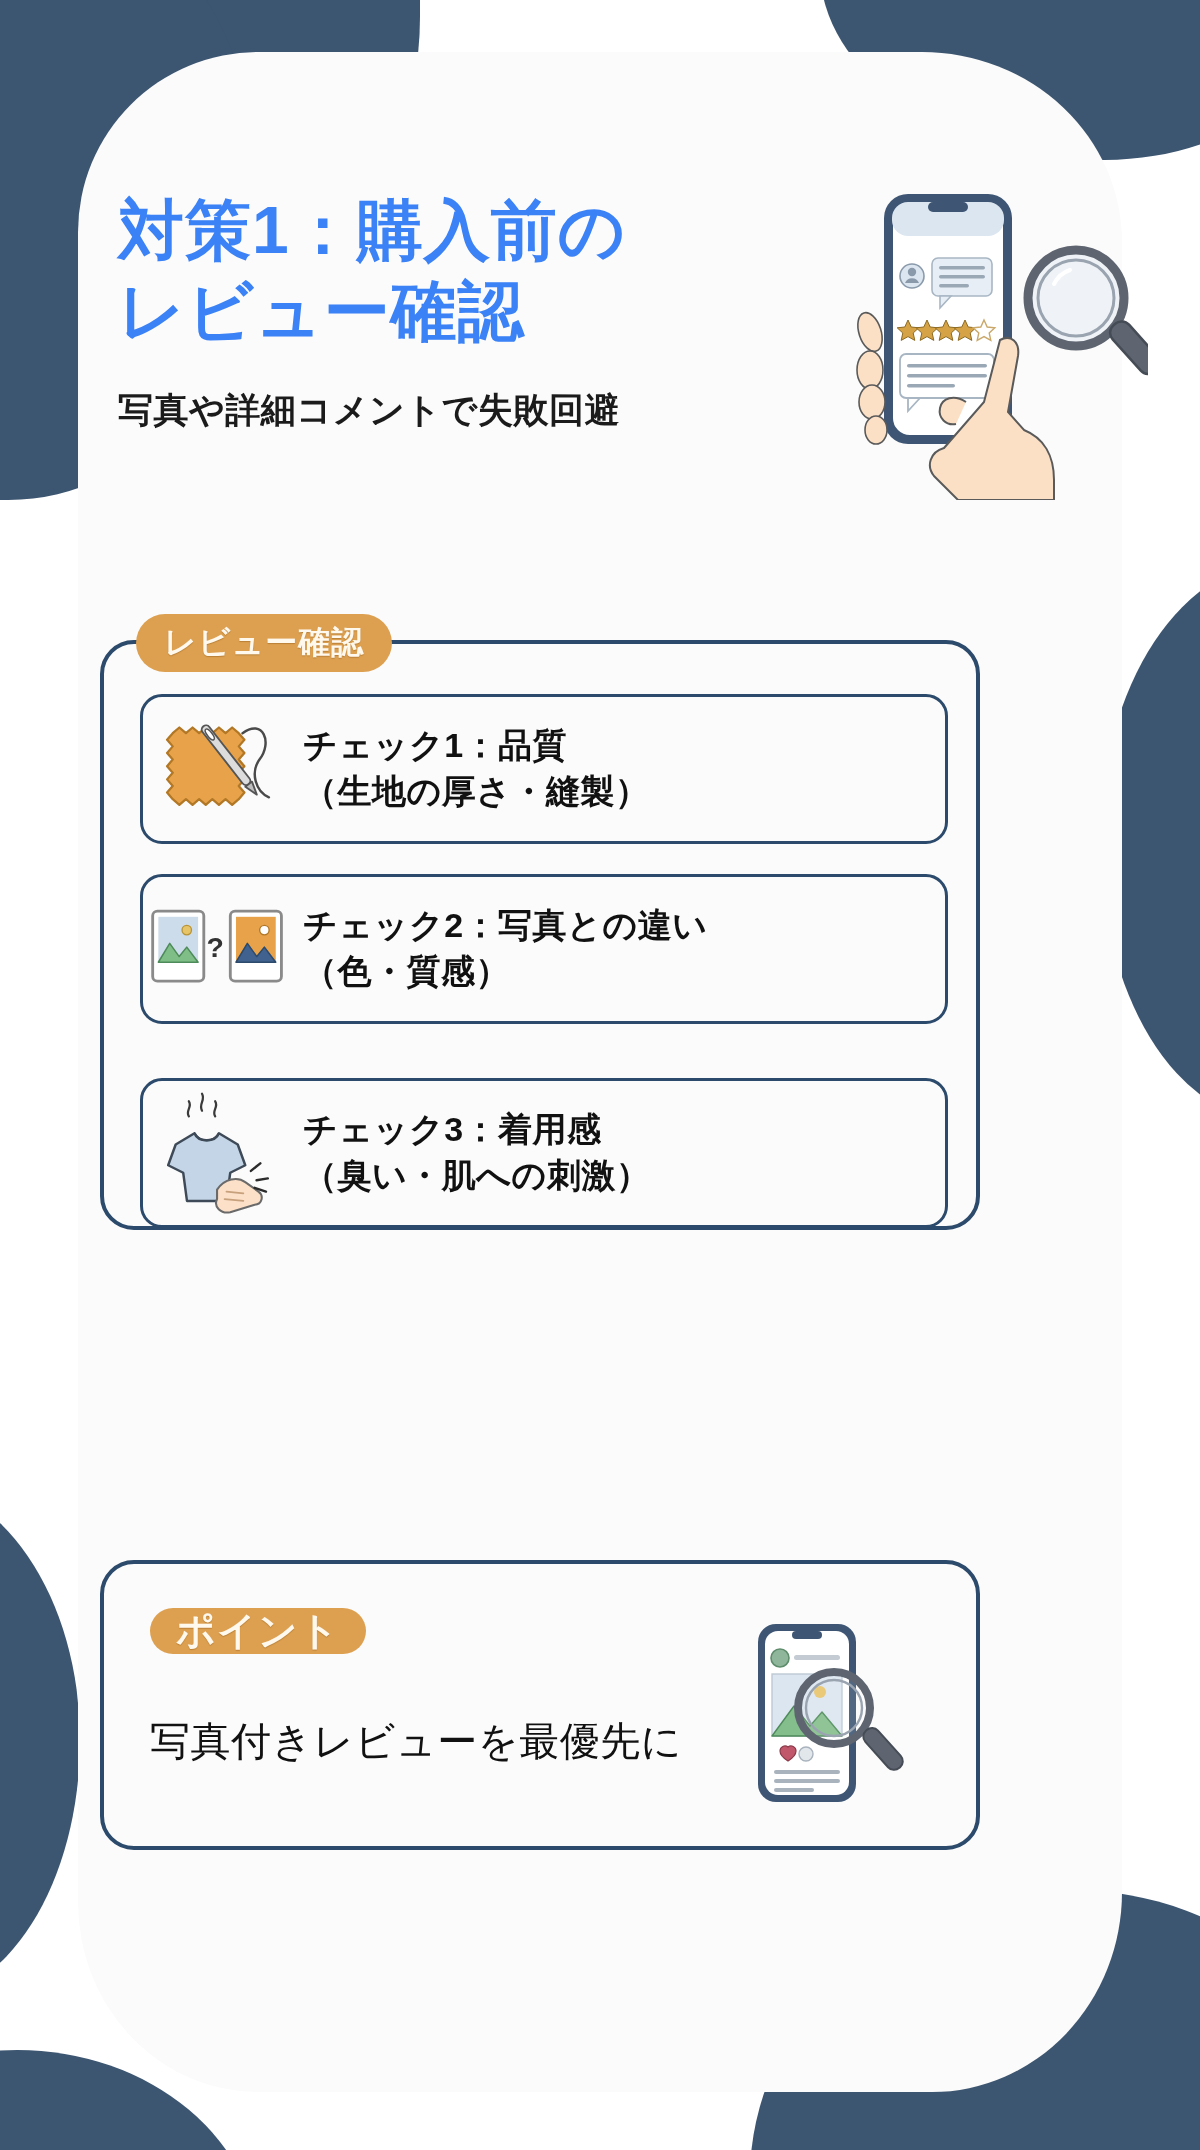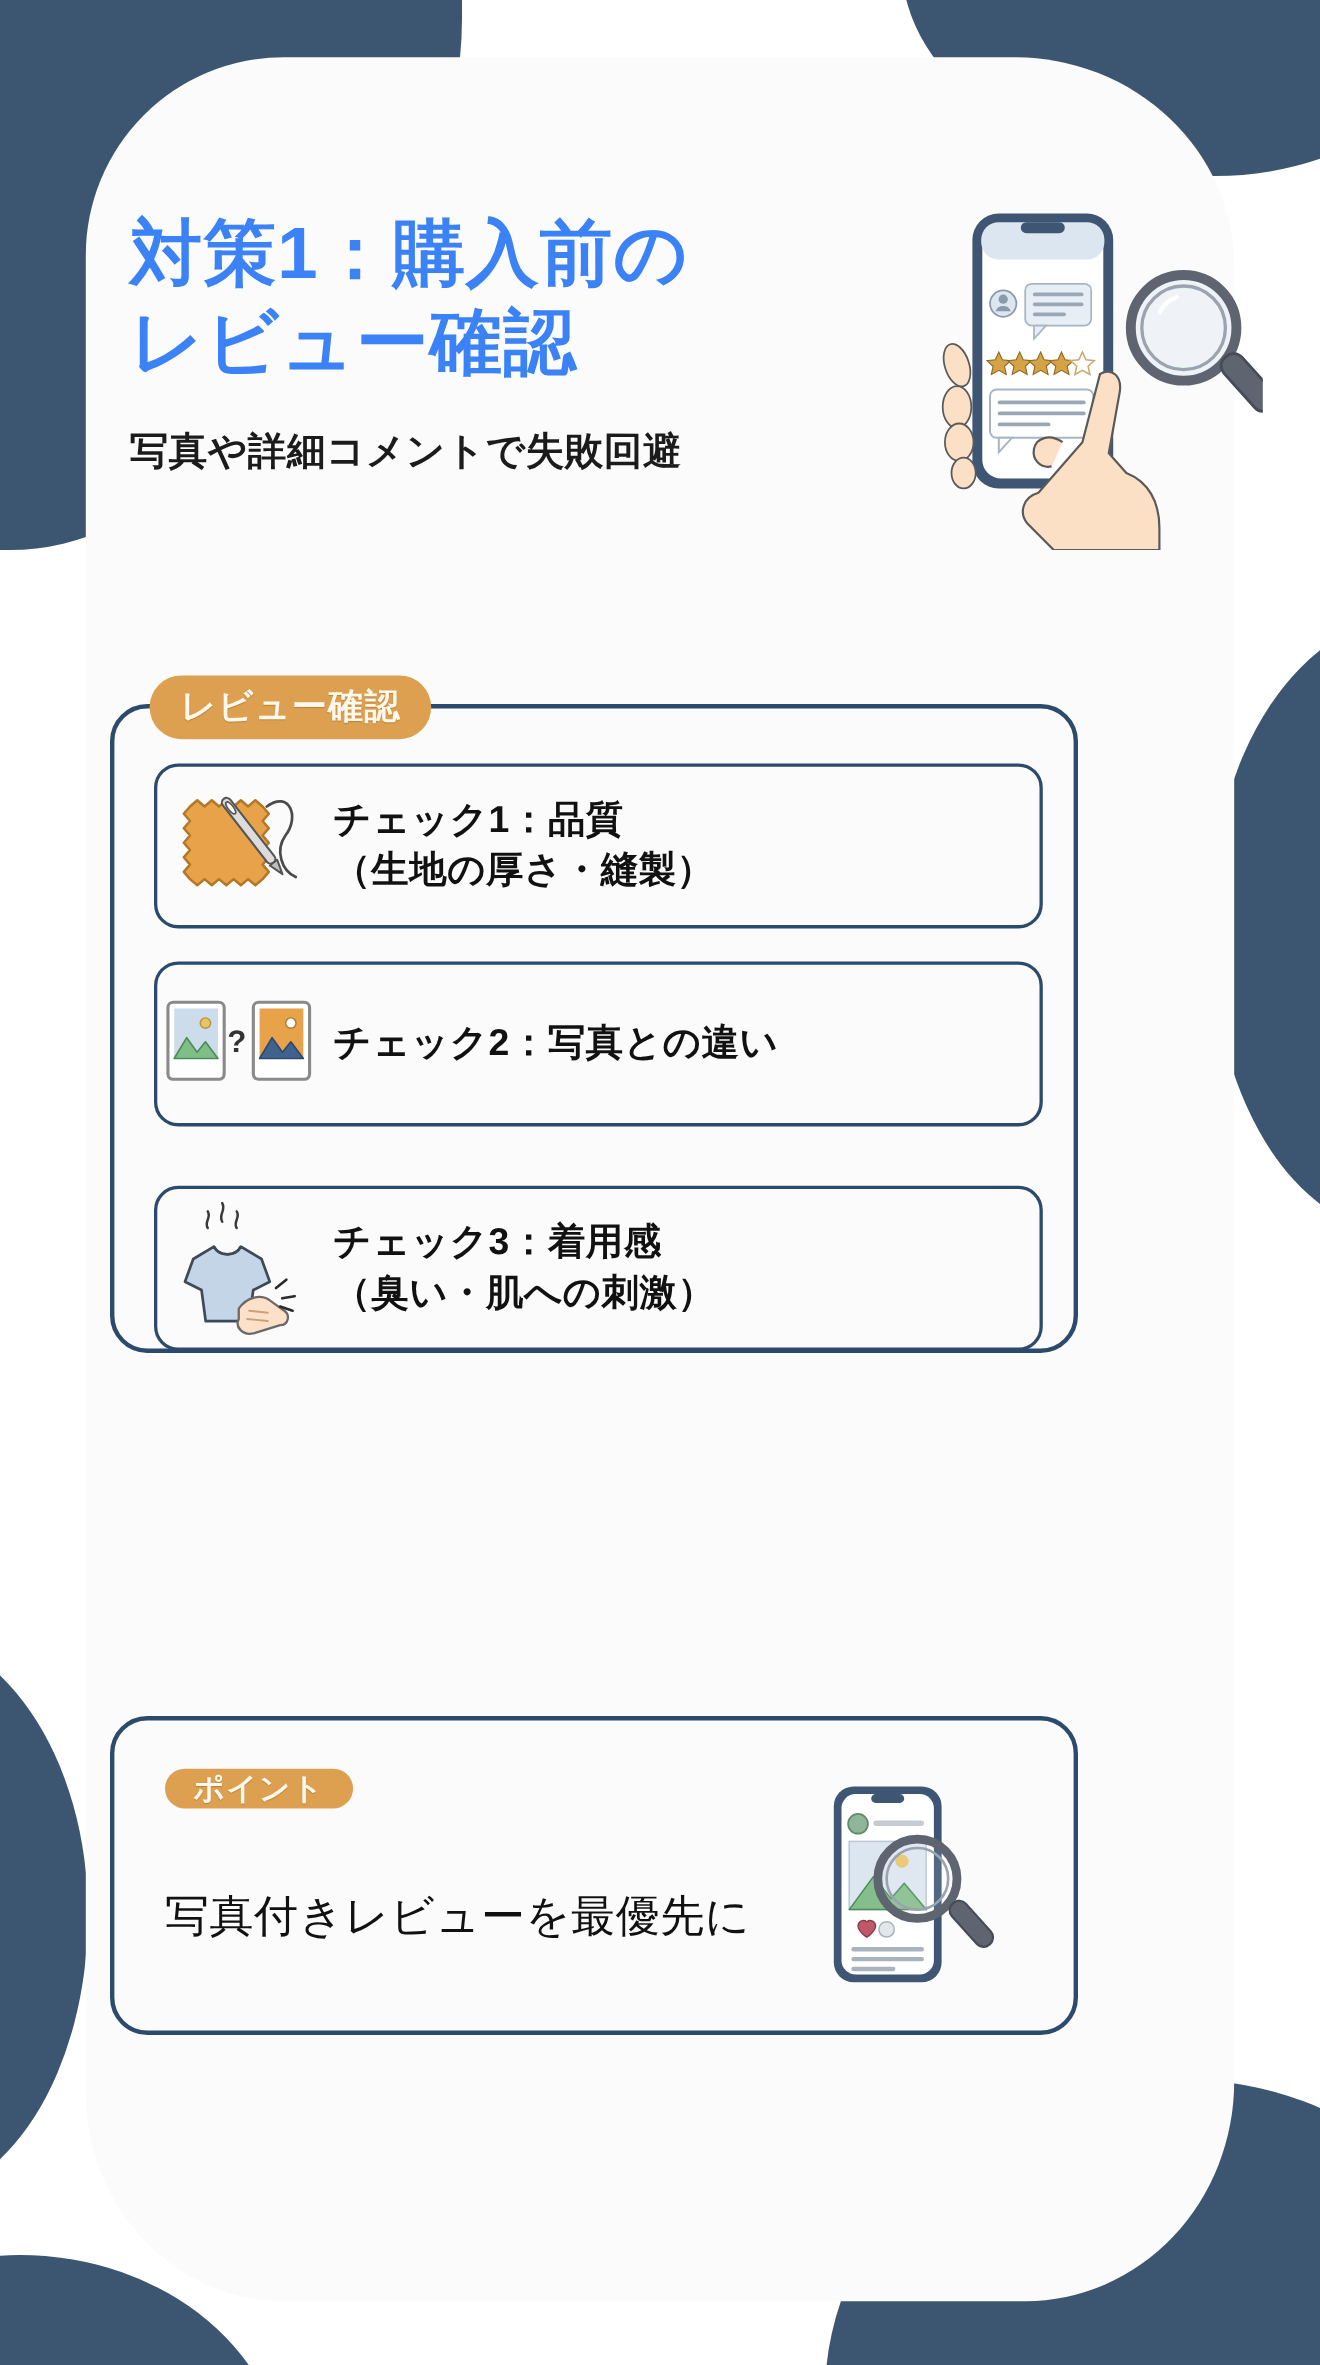--- a/index.html
+++ b/index.html
@@ -194,23 +194,23 @@
     top: 1560px;
     left: 100px;
     width: 880px;
     height: 290px;
     border: 4px solid #2C4A6B;
     border-radius: 34px;
   }
   .badge-point {
     top: 44px;
     left: 46px;
-    height: 36px;
+    height: 46px;
     padding: 0 26px;
-    font-size: 28px;
+    font-size: 39px;
     letter-spacing: 1px;
   }
   .point-text {
     position: absolute;
     top: 150px;
     left: 46px;
     color: #111111;
     font-size: 40px;
     font-weight: normal;
     letter-spacing: 0.5px;
@@ -336,20 +336,21 @@
           <text x="72" y="70" font-family="'Liberation Sans', sans-serif" font-size="30" font-weight="bold" fill="#333333" text-anchor="middle">?</text>
 
           <rect x="88" y="22" width="54" height="74" rx="5" fill="#FFFFFF" stroke="#8A8A8A" stroke-width="3"></rect>
           <rect x="94" y="28" width="42" height="48" fill="#E8A34A"></rect>
           <circle cx="124" cy="42" r="5" fill="#FFFFFF" stroke="#B27826" stroke-width="1.4"></circle>
           <path d="M94 76 l12 -20 l10 14 l8 -10 l12 16 z" fill="#41618F" stroke="#2C4A6B" stroke-width="1.6" stroke-linejoin="round"></path>
         </svg>
       </div>
       <div class="check-text">
         <span>チェック2：写真との違い</span>
+        <span class="l2">（色・質感）</span>
       </div>
     </div>
 
     <div class="check-row r3">
       <div class="check-icon">
         <svg viewBox="0 0 150 134" width="142" height="126">
 
           <g fill="none" stroke="#3A3A3A" stroke-width="2.4" stroke-linecap="round">
             <path d="M44 28 c-4 -6 4 -10 0 -16"></path>
             <path d="M58 22 c-4 -7 4 -11 0 -18"></path>

